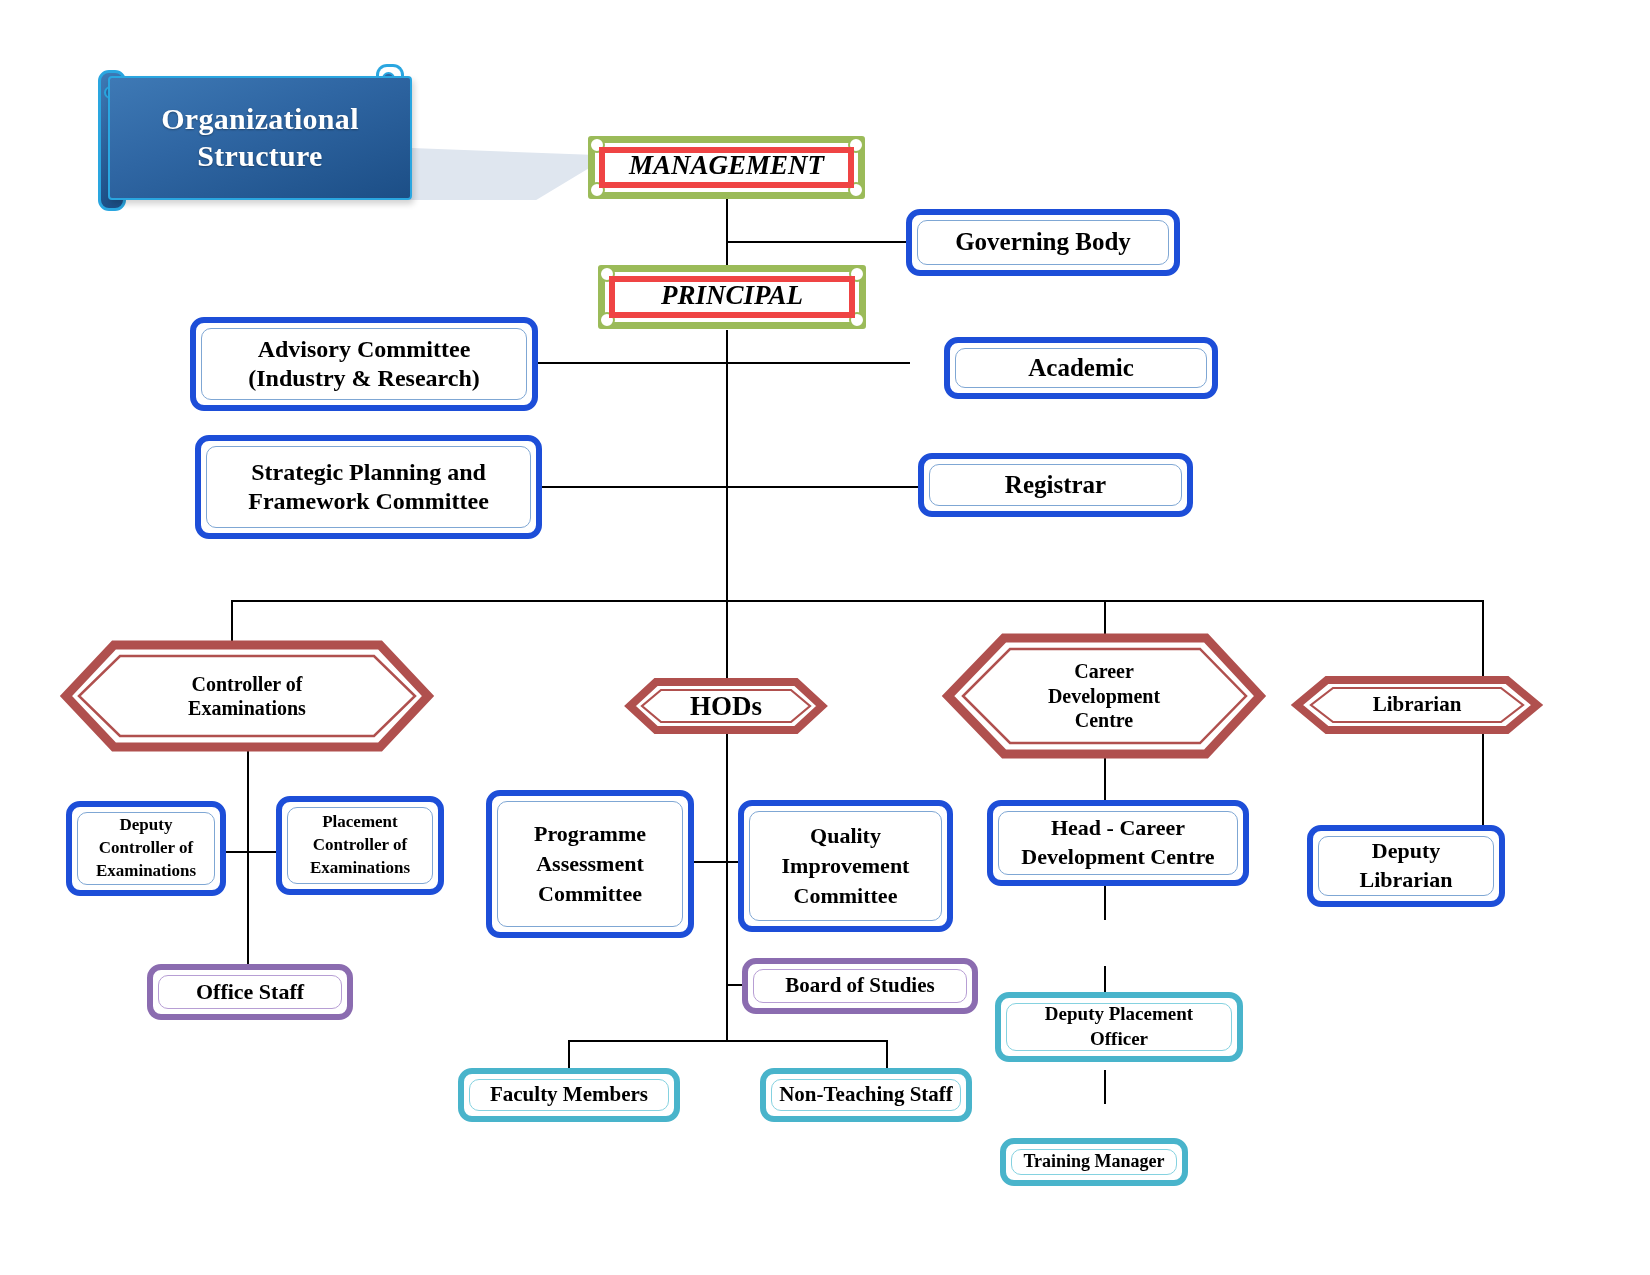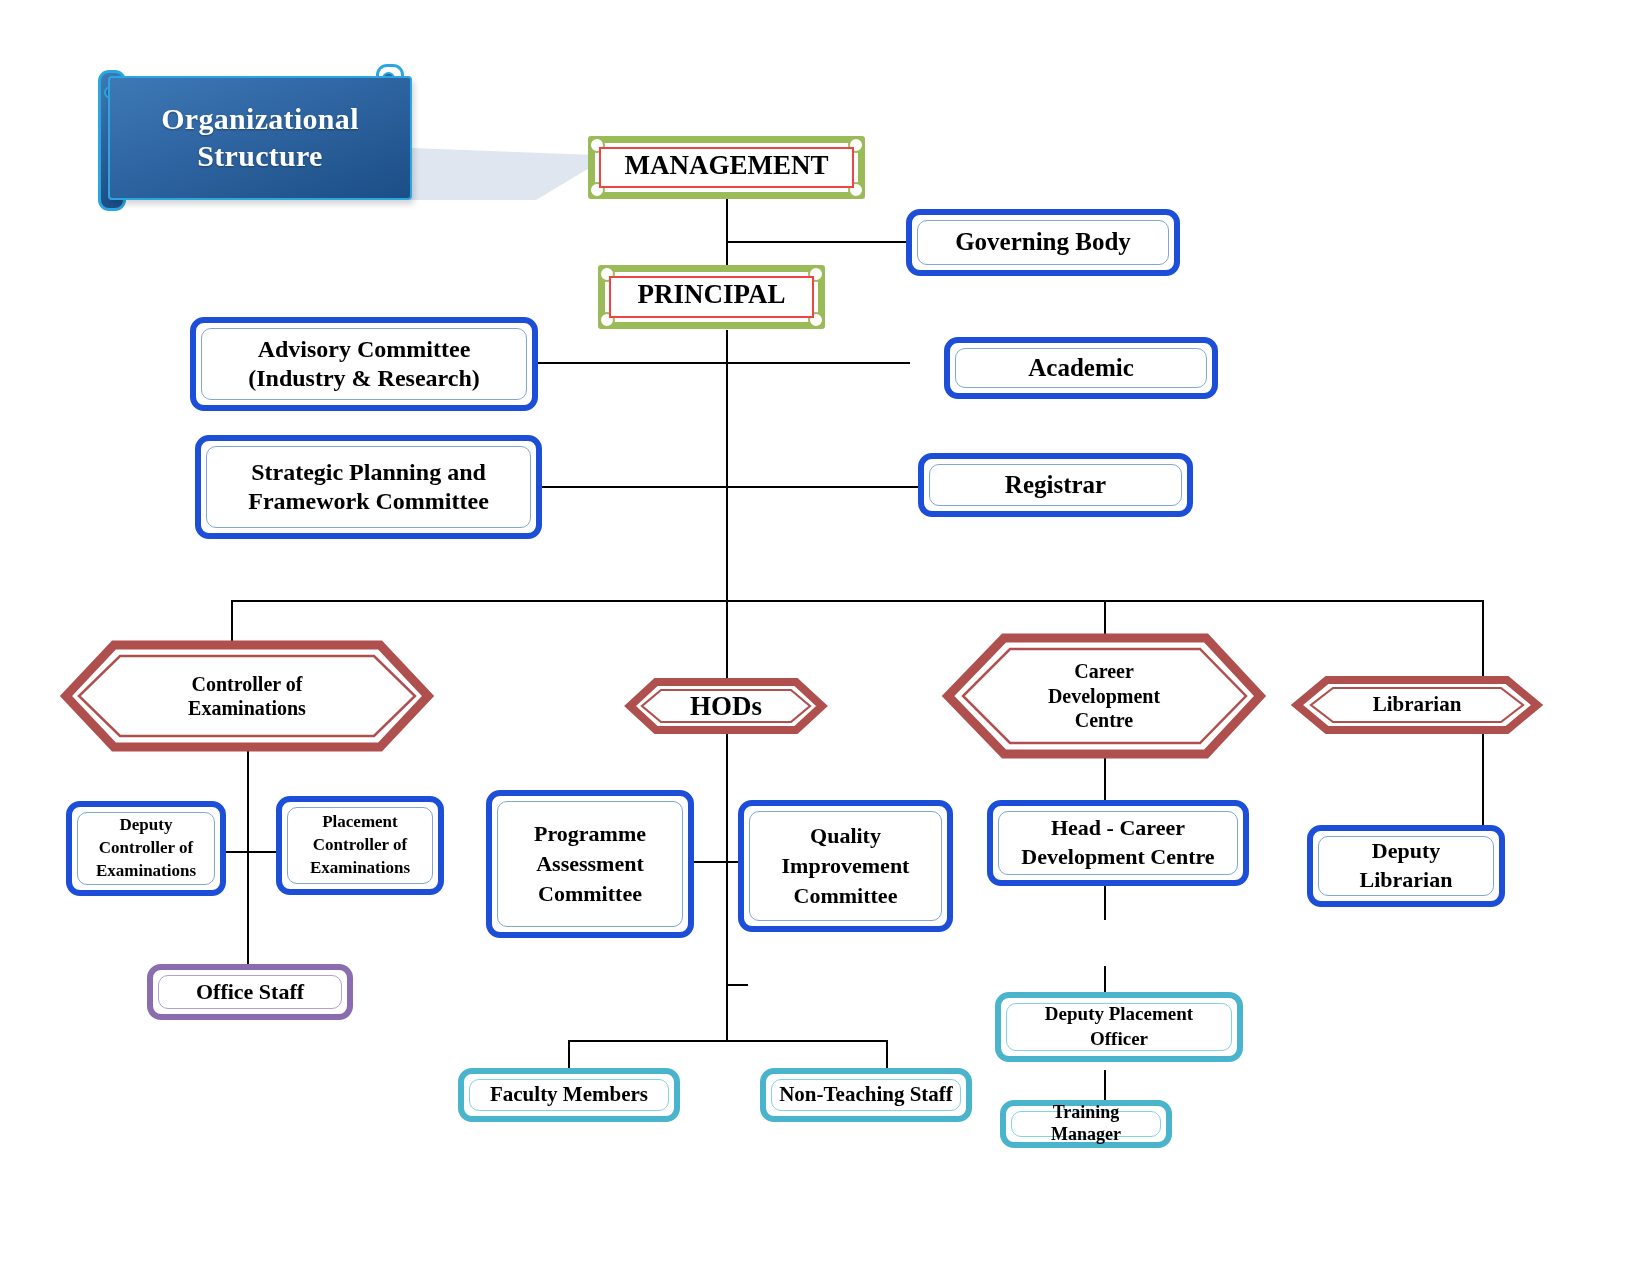--- a/index.html
+++ b/index.html
@@ -66,22 +66,22 @@
   .box.blue .inner{border:1.5px solid #7fa7d4;}
   .box.purple{border:6px solid #8b6cb0;}
   .box.purple .inner{border:1.5px solid #b79ed4;}
   .box.teal{border:6px solid #49b4cb;}
   .box.teal .inner{border:1.5px solid #85d2e0;}
 
   
   .plaque{border:7px solid #9bbb59;background:#fff;border-radius:3px;}
   .plaque .inner{
     position:absolute;left:4px;top:4px;right:4px;bottom:4px;
-    border:2px solid #ef4444;background:#fff;
-    display:flex;align-items:flex-start;justify-content:center;
+    border:6px solid #ef4444;background:#fff;
+    display:flex;align-items:flex-end;justify-content:center;font-style:italic;
   }
   .plaque .notch{position:absolute;width:12px;height:12px;background:#fff;
                  border:2px solid #9bbb59;border-radius:50%;}
   .plaque .n1{left:-6px;top:-6px}.plaque .n2{right:-6px;top:-6px}
   .plaque .n3{left:-6px;bottom:-6px}.plaque .n4{right:-6px;bottom:-6px}
 
   
   .hexwrap{position:absolute;}
   .hexwrap svg{position:absolute;left:0;top:0;overflow:visible;}
   .hexwrap .hexlabel{
@@ -148,21 +148,21 @@
   <div class="node plaque" style="left:588px;top:136px;width:277px;height:63px;">
     <div class="notch n1"></div>
     <div class="notch n2"></div>
     <div class="notch n3"></div>
     <div class="notch n4"></div>
     <div class="inner">
       <span class="lbl" style="font-size:27px">MANAGEMENT</span>
     </div>
   </div>
 
-  <div class="node plaque" style="left:598px;top:265px;width:227px;height:64px;">
+  <div class="node plaque" style="left:598px;top:265px;width:268px;height:64px;">
     <div class="notch n1"></div>
     <div class="notch n2"></div>
     <div class="notch n3"></div>
     <div class="notch n4"></div>
     <div class="inner">
       <span class="lbl" style="font-size:27px">PRINCIPAL</span>
     </div>
   </div>
 
   <div class="node box blue" style="left:906px;top:209px;width:274px;height:67px;">
@@ -263,20 +263,25 @@
   </div>
 
   <div class="node box blue" style="left:738px;top:800px;width:215px;height:132px;">
     <div class="inner">
       <span class="lbl" style="font-size:22px;line-height:1.35">Quality
 Improvement
 Committee</span>
     </div>
   </div>
 
+  <div class="node box purple" style="left:742px;top:958px;width:236px;height:56px;">
+    <div class="inner">
+      <span class="lbl" style="font-size:21px">Board of Studies</span>
+    </div>
+  </div>
 
   <div class="node box teal" style="left:458px;top:1068px;width:222px;height:54px;">
     <div class="inner">
       <span class="lbl" style="font-size:21px">Faculty Members</span>
     </div>
   </div>
 
   <div class="node box teal" style="left:760px;top:1068px;width:212px;height:54px;">
     <div class="inner">
       <span class="lbl" style="font-size:21px">Non-Teaching Staff</span>
@@ -291,21 +296,21 @@
   </div>
 
 
   <div class="node box teal" style="left:995px;top:992px;width:248px;height:70px;">
     <div class="inner">
       <span class="lbl" style="font-size:19px;line-height:1.3">Deputy Placement
 Officer</span>
     </div>
   </div>
 
-  <div class="node box teal" style="left:1000px;top:1100px;width:172px;height:48px;">
+  <div class="node box teal" style="left:1000px;top:1138px;width:188px;height:48px;">
     <div class="inner">
       <span class="lbl" style="font-size:18px">Training Manager</span>
     </div>
   </div>
 
   <div class="node box blue" style="left:1307px;top:825px;width:198px;height:82px;">
     <div class="inner">
       <span class="lbl" style="font-size:22px;line-height:1.3">Deputy
 Librarian</span>
     </div>

